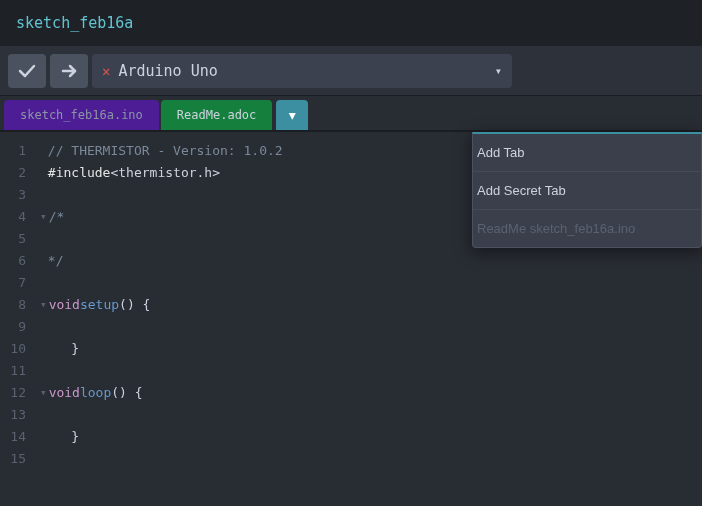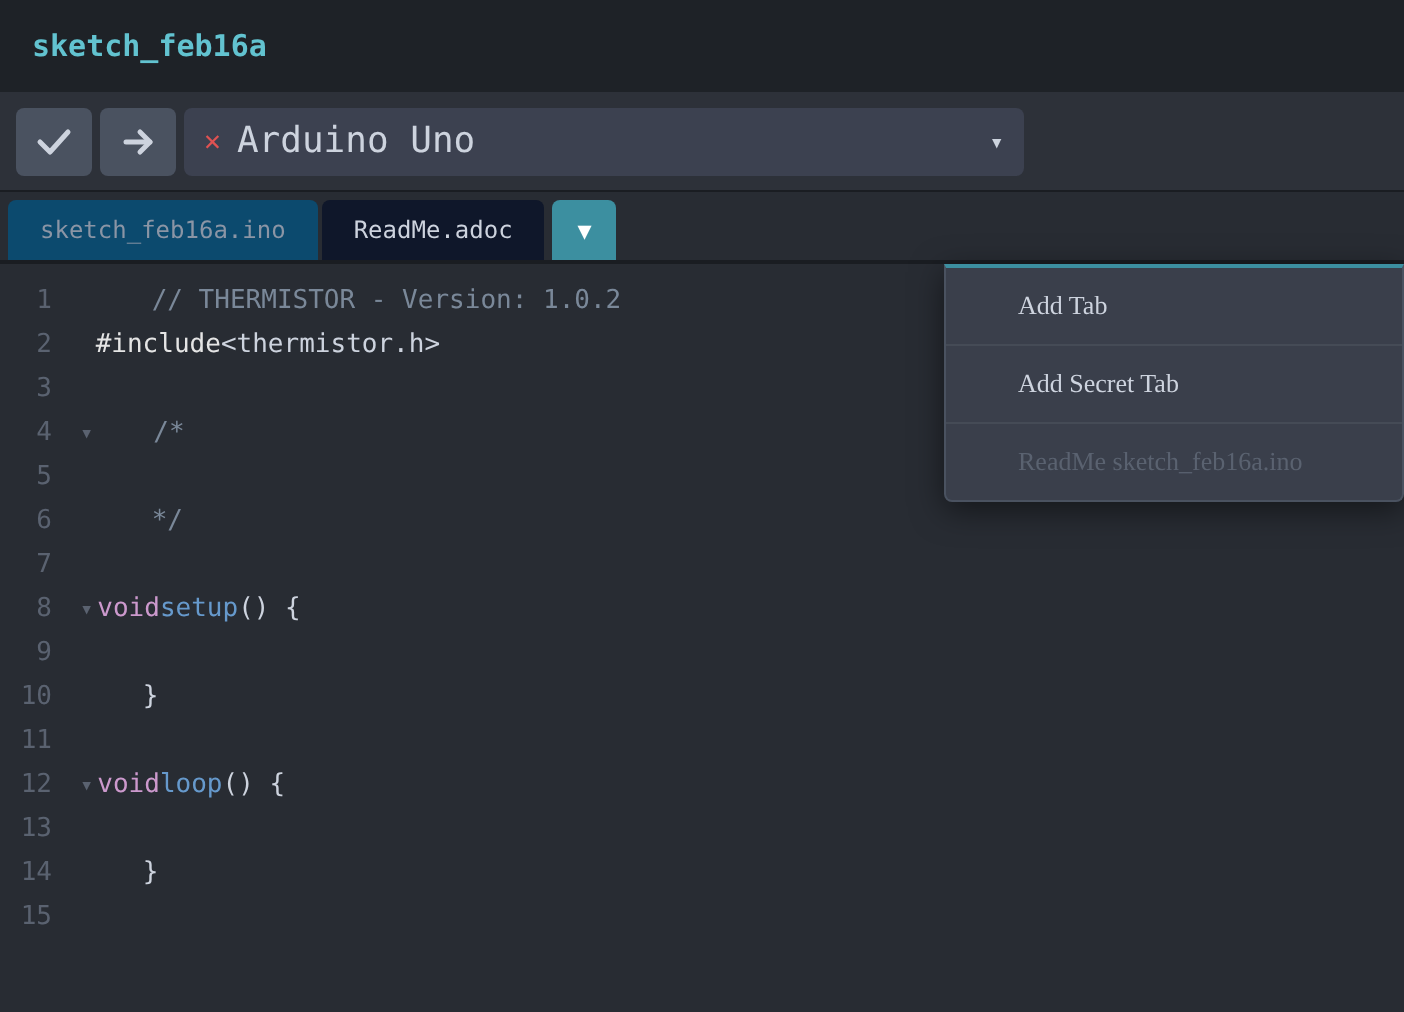--- a/index.html
+++ b/index.html
@@ -16,21 +16,21 @@
     .title-bar {
       background: #1e2227;
       padding: 10px 16px;
       height: 46px;
       display: flex;
       align-items: center;
     }
     .title-bar span {
       color: #62c3d0;
       font-size: 15px;
-      font-weight: 700;
+      font-weight: 400;
     }
 
     
     .toolbar {
       background: #2d3139;
       height: 50px;
       display: flex;
       align-items: center;
       padding: 0 8px;
       gap: 4px;
@@ -62,21 +62,21 @@
       flex: 1;
       max-width: 420px;
     }
     .board-selector .board-icon {
       color: #e05252;
       font-size: 14px;
       font-weight: bold;
     }
     .board-selector .board-name {
       color: #cdd3de;
-      font-size: 18px;
+      font-size: 15px;
       flex: 1;
     }
     .board-selector .chevron {
       color: #cdd3de;
       font-size: 12px;
     }
 
     
     .tabs-area {
       background: #282c33;
@@ -86,27 +86,27 @@
       padding: 0 4px;
       border-bottom: 2px solid #1a1d22;
     }
     .tab {
       height: 30px;
       padding: 0 16px;
       display: flex;
       align-items: center;
       font-size: 12px;
       color: #8b95a5;
-      background: #0c4a6e;
+      background: #4c1d95;
       border-radius: 4px 4px 0 0;
       cursor: pointer;
       margin-right: 2px;
     }
     .tab.active {
-      background: #0f172a;
+      background: #15803d;
       color: #cdd3de;
     }
     .tab-dropdown-btn {
       width: 32px;
       height: 30px;
       background: #3c8fa0;
       border: none;
       border-radius: 4px 4px 0 0;
       display: flex;
       align-items: center;
@@ -146,43 +146,43 @@
       overflow: hidden;
     }
 
     .fold-marker {
       color: #5a6270;
       font-size: 11px;
       margin-right: 2px;
     }
 
     .kw { color: #cc99cd; }
-    .cm { color: #7a8899; margin-left: 28px; }
+    .cm { color: #7a8899; }
     .inc { color: #e5e5e5; }
     .fn { color: #6699cc; }
 
     
     .dropdown-menu {
       position: absolute;
       top: 0px;
       right: 0px;
       width: 230px;
       background: #3a3f4b;
       border: 1px solid #4a5260;
       border-top: 2px solid #3c8fa0;
       z-index: 100;
       border-radius: 0 0 4px 4px;
       box-shadow: 0 4px 16px rgba(0,0,0,0.5);
     }
     .dropdown-item {
-      padding: 11px 36px;
+      padding: 11px 4px;
       font-size: 13px;
       color: #cdd3de;
       cursor: pointer;
-      font-family: Liberation Serif, serif;
+      font-family: Liberation Sans, sans-serif;
       border-bottom: 1px solid #454b56;
     }
     .dropdown-item:last-child { border-bottom: none; }
     .dropdown-item.disabled {
       color: #5a6270;
       cursor: default;
     }
 
     .code-line {
       display: flex;

